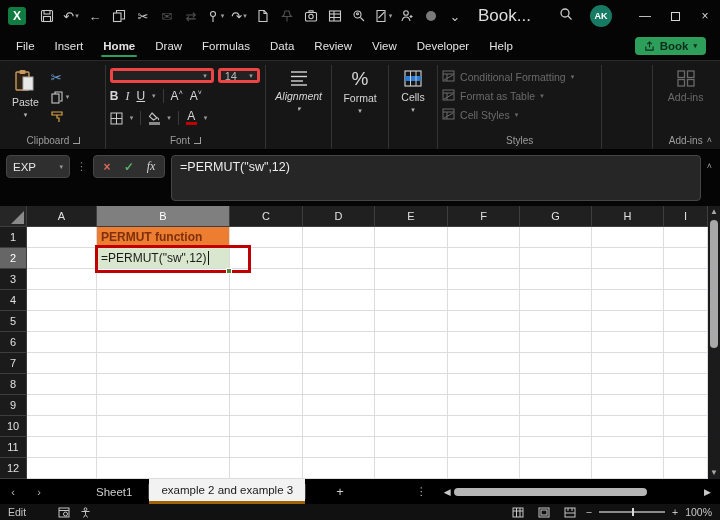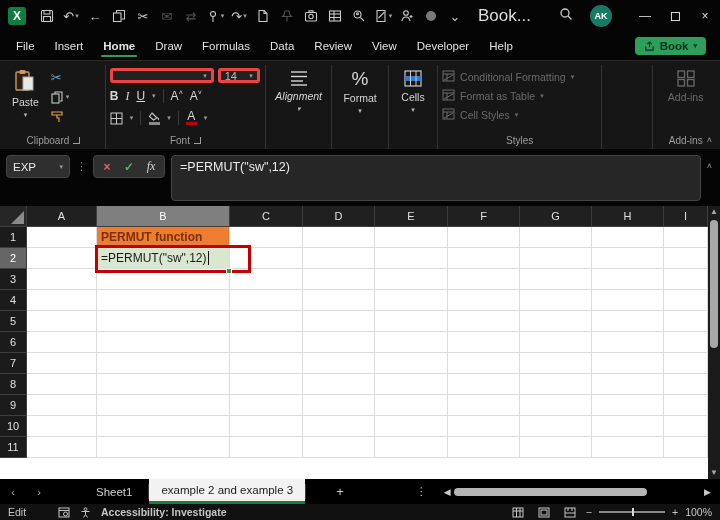--- a/index.html
+++ b/index.html
@@ -107,21 +107,21 @@
     flex-direction:column; align-items:center; }
   .vs-arrow { color:#a8a8a8; font-size:8px; height:12px; line-height:12px; }
   .vs-thumb { width:8px; height:128px; background:#a8a8a8; border-radius:4px; margin-top:2px; }
   .vs-space { flex:1; }
 
   
   .tabbar { height:25px; background:#000; display:flex; align-items:center; flex:0 0 auto; color:#cfcfcf; }
   .tab-nav { width:26px; text-align:center; font-size:11px; color:#b5b5b5; }
   #sheet-tabs { display:flex; align-items:stretch; height:100%; margin-left:28px; }
   .sheet-tab { display:flex; align-items:center; padding:8px 16px; font-size:11.5px; color:#cfcfcf; position:relative; }
-  .sheet-tab.active { background:#f2f2f2; color:#1a1a1a; border-bottom:3px solid #15803d; padding:0 12px; }
+  .sheet-tab.active { background:#f2f2f2; color:#1a1a1a; border-bottom:3px solid #a16207; padding:0 12px; }
   .tab-div { width:1px; background:#3a3a3a; margin:5px 0; }
   .tab-add { margin-left:30px; font-size:13px; color:#cfcfcf; }
   .tab-dots { margin-left:72px; color:#b5b5b5; font-size:11px; }
   .hscroll { display:flex; align-items:center; margin-left:14px; flex:1; margin-right:6px; }
   .hs-arrow { color:#c9c9c9; font-size:9px; padding:0 3px; }
   .hs-track { flex:1; height:10px; display:flex; align-items:center; }
   .hs-thumb { width:78%; height:8px; background:#b5b5b5; border-radius:4px; }
 
   
   .statusbar { height:16px; background:#111; display:flex; align-items:center; font-size:10.5px; color:#c6c6c6;
@@ -622,20 +622,32 @@
           <div class="cell" style="width: 70px;"></div>
           <div class="cell" style="width: 133px;"></div>
           <div class="cell" style="width: 73px;"></div>
           <div class="cell" style="width: 72px;"></div>
           <div class="cell" style="width: 73px;"></div>
           <div class="cell" style="width: 72px;"></div>
           <div class="cell" style="width: 72px;"></div>
           <div class="cell" style="width: 72px;"></div>
           <div class="cell" style="width: 44px;"></div>
         </div>
+        <div class="grow">
+          <div class="rhead">12</div>
+          <div class="cell" style="width: 70px;"></div>
+          <div class="cell" style="width: 133px;"></div>
+          <div class="cell" style="width: 73px;"></div>
+          <div class="cell" style="width: 72px;"></div>
+          <div class="cell" style="width: 73px;"></div>
+          <div class="cell" style="width: 72px;"></div>
+          <div class="cell" style="width: 72px;"></div>
+          <div class="cell" style="width: 72px;"></div>
+          <div class="cell" style="width: 44px;"></div>
+        </div>
       </div>
     <div class="annotation" id="annotation" style="left: 95px; top: 39px; width: 156px; height: 28px; border-color: rgb(192, 0, 0);"></div>
     <div class="fill-handle" style="left:226px; top:62px;"></div>
     <div class="vscroll">
       <span class="vs-arrow">▲</span>
       <span class="vs-thumb"></span>
       <span class="vs-space"></span>
       <span class="vs-arrow">▼</span>
     </div>
   </div>
@@ -668,21 +680,20 @@
           <line x1="1" y1="3.5" x2="11" y2="3.5"></line>
           <circle cx="7.5" cy="7" r="2"></circle>
         </svg>
     </span>
     <span class="sb-icon">
       <svg width="11" height="11" viewBox="0 0 11 11" fill="none" stroke="#c6c6c6" stroke-width="1">
           <circle cx="5.5" cy="2.2" r="1.4"></circle>
           <path d="M1.5 4.5h8M5.5 4.5v3M5.5 7.5 3.5 10.5M5.5 7.5l2 3"></path>
         </svg>
     </span>
-    <span class="sb-acc">Accessibility: Investigate</span>
     <span class="sb-spacer"></span>
     <div class="sb-views">
       <span>
           <svg width="12" height="11" viewBox="0 0 12 11" fill="none" stroke="#c6c6c6" stroke-width="1">
             <rect x="1" y="1" width="10" height="9"></rect>
             <line x1="1" y1="4" x2="11" y2="4"></line>
             <line x1="4.5" y1="1" x2="4.5" y2="10"></line>
             <line x1="8" y1="1" x2="8" y2="10"></line>
           </svg>
         </span>

